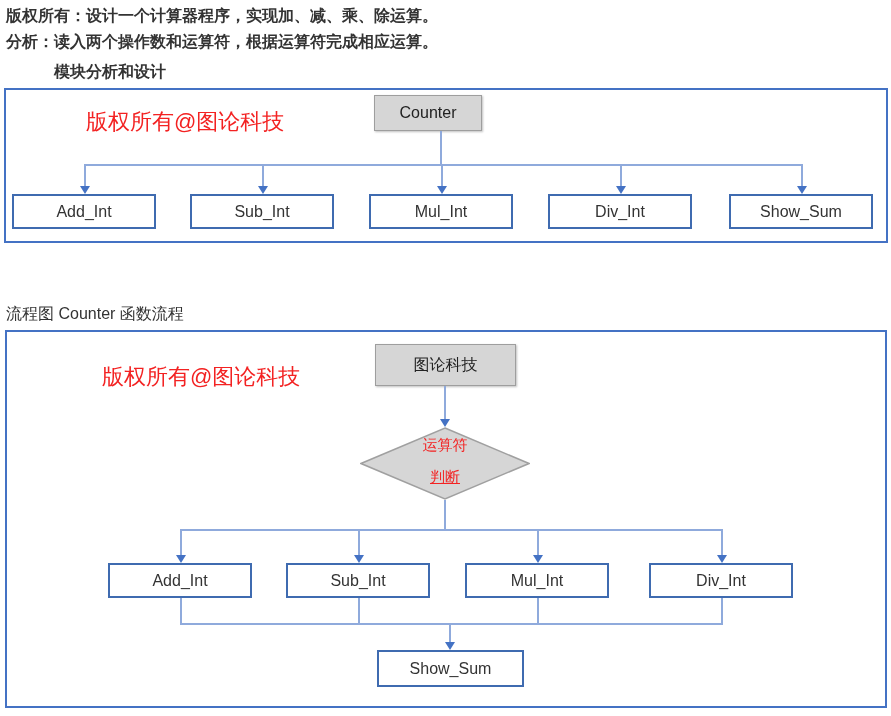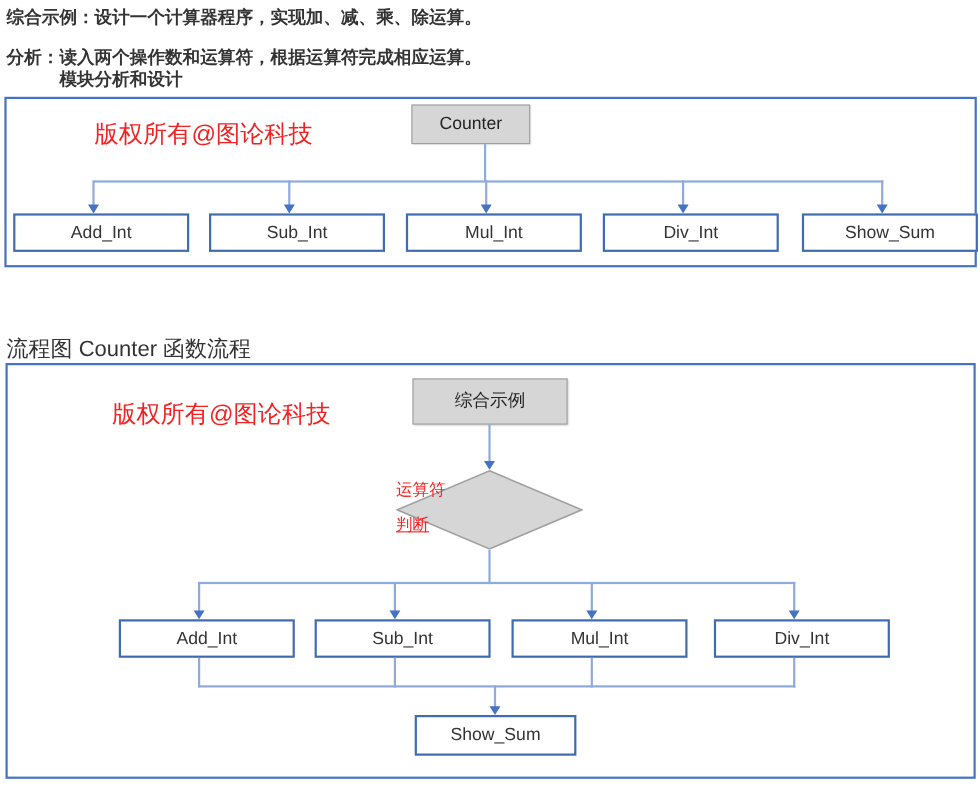--- a/index.html
+++ b/index.html
@@ -1,45 +1,45 @@
 <!DOCTYPE html>
 <html><head>
 <meta charset="utf-8">
 <style>
   html,body{margin:0;padding:0;background:#ffffff;}
   .page{
     position:relative;width:891px;height:716px;background:#fff;overflow:hidden;
     font-family:"Liberation Sans","DejaVu Sans",sans-serif;color:#333;
   }
   .heading{position:absolute;left:6px;font-size:16px;font-weight:bold;color:#333;white-space:nowrap;}
-  .caption{position:absolute;left:6px;font-size:20px;font-weight:normal;color:#333;white-space:nowrap;}
+  .caption{position:absolute;left:6px;font-size:16px;font-weight:normal;color:#333;white-space:nowrap;}
   .frame{position:absolute;border:2px solid #4472c4;background:#fff;box-sizing:border-box;}
   .watermark{position:absolute;font-size:22px;color:#f32222;white-space:nowrap;}
   .graybox{
     position:absolute;background:#d6d6d6;border:1px solid #9e9e9e;box-sizing:border-box;
     text-align:center;font-size:16px;color:#222;
     box-shadow:1px 1px 2px rgba(0,0,0,0.25);
   }
   .bluebox{
     position:absolute;background:#fff;border:2px solid #3f6bb0;box-sizing:border-box;
-    width:160px;height:35px;line-height:31px;text-align:center;font-size:16px;color:#333;
+    width:144px;height:35px;line-height:31px;text-align:center;font-size:16px;color:#333;
   }
   .cl-v{position:absolute;width:2px;background:#8faadc;}
   .cl-h{position:absolute;height:2px;background:#8faadc;}
   .ah{position:absolute;width:0;height:0;border-left:5px solid transparent;border-right:5px solid transparent;border-top:8px solid #4472c4;}
   .diamond-wrap{position:absolute;left:353px;top:95px;width:170px;height:73px;}
-  .diamond-label{position:absolute;width:100%;text-align:left;font-size:15px;color:#f32222;}
+  .diamond-label{position:absolute;width:100%;text-align:center;font-size:15px;color:#f32222;}
 </style>
 </head>
 <body>
 
 <div class="page">
 
-  <div class="heading" style="top:6px;">综合示例：设计一个计算器程序，实现加、减、乘、除运算。</div>
-  <div class="heading" style="top:42px;">分析：读入两个操作数和运算符，根据运算符完成相应运算。</div>
+  <div class="heading" style="top:6px;">版权所有：设计一个计算器程序，实现加、减、乘、除运算。</div>
+  <div class="heading" style="top:32px;">分析：读入两个操作数和运算符，根据运算符完成相应运算。</div>
   <div class="heading" style="top:62px;margin-left:48px;">模块分析和设计</div>
 
   <div class="frame" style="left:4px;top:88px;width:884px;height:155px;">
     <div class="watermark" style="left:80px;top:17px;">版权所有@图论科技</div>
 
     <div class="graybox" style="left:368px;top:5px;width:108px;height:36px;line-height:34px;">Counter</div>
 
     <div class="cl-v" style="left:434px;top:41px;height:34px;"></div>
     <div class="cl-h" style="left:79px;top:74px;width:718px;"></div>
 
@@ -59,21 +59,21 @@
     <div class="bluebox" style="left:363px;top:104px;">Mul_Int</div>
     <div class="bluebox" style="left:542px;top:104px;">Div_Int</div>
     <div class="bluebox" style="left:723px;top:104px;">Show_Sum</div>
   </div>
 
   <div class="caption" style="top:304px;">流程图 Counter 函数流程</div>
 
   <div class="frame" style="left:5px;top:330px;width:882px;height:378px;">
     <div class="watermark" style="left:95px;top:30px;">版权所有@图论科技</div>
 
-    <div class="graybox" style="left:368px;top:12px;width:141px;height:42px;line-height:40px;">综合示例</div>
+    <div class="graybox" style="left:368px;top:12px;width:141px;height:42px;line-height:40px;">图论科技</div>
 
     <div class="cl-v" style="left:437px;top:54px;height:34px;"></div>
     <div class="ah" style="left:433px;top:87px;"></div>
 
     <div class="diamond-wrap">
       <svg width="170" height="73" viewBox="0 0 170 73">
         <polygon points="85,1 169,36.5 85,72 1,36.5" fill="#d6d6d6" stroke="#a0a0a0" stroke-width="1.5"></polygon>
       </svg>
       <div class="diamond-label" style="top:9px;">运算符</div>
       <div class="diamond-label" style="top:41px;text-decoration:underline;">判断</div>

